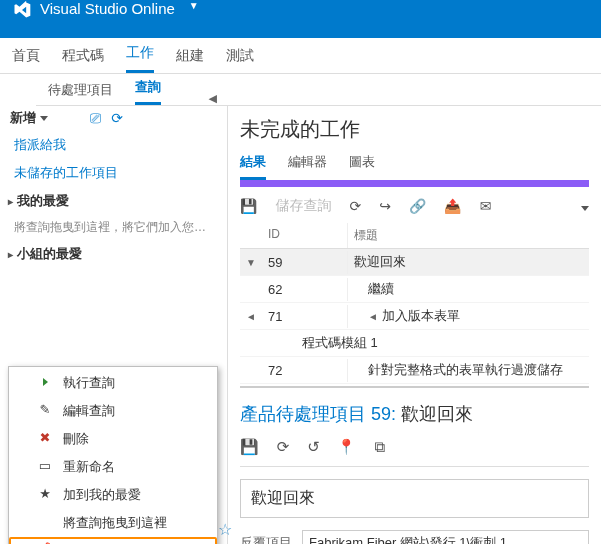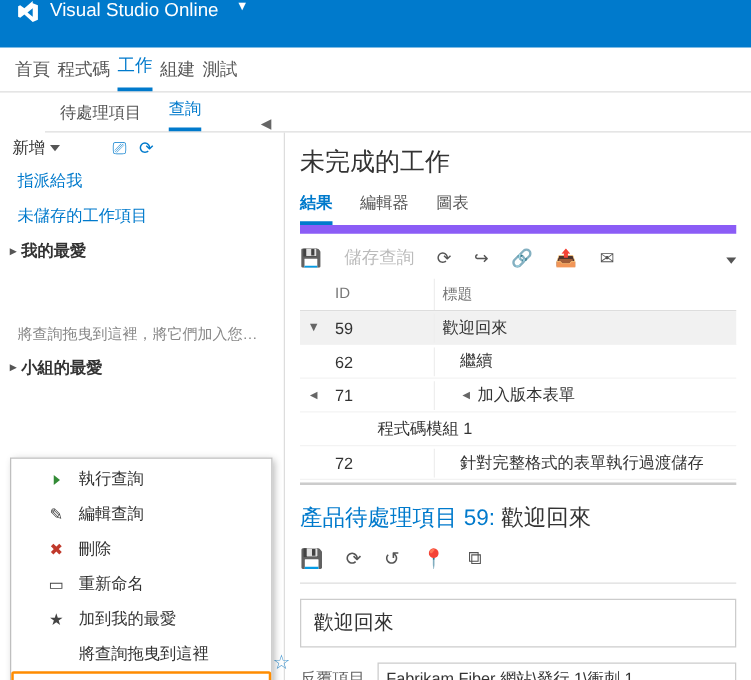--- a/index.html
+++ b/index.html
@@ -1,38 +1,38 @@
 <!DOCTYPE html>
 <html><head>
 <meta charset="utf-8">
 <style>
   * { margin:0; padding:0; box-sizing:border-box; font-family:"Segoe UI","Microsoft JhengHei",Arial,sans-serif; }
   body { width:601px; height:544px; background:#fff; overflow:hidden; font-size:13px; color:#333; }
   .header { background:#007acc; color:#fff; height:38px; display:flex; padding:0 12px; gap:8px; }
   .vs-logo { width:20px; height:20px; }
   .app-title { font-size:15px; }
   .hdr-dd { font-size:10px; margin-left:6px; }
-  .topnav { height:36px; border-bottom:1px solid #ddd; display:flex; align-items:flex-end; padding:0 12px; gap:6px; font-size:14px; color:#555; }
+  .topnav { height:36px; border-bottom:1px solid #ddd; display:flex; align-items:flex-end; padding:0 12px; gap:22px; font-size:14px; color:#555; }
   .topnav .tab { padding-bottom:8px; cursor:pointer; }
   .topnav .tab.active { color:#007acc; border-bottom:3px solid #007acc; }
   .subnav { height:32px; display:flex; align-items:flex-end; padding:0 12px; gap:22px; font-size:13px; color:#555; border-bottom:1px solid #ddd;margin-left:36px; }
   .subnav .tab { padding-bottom:6px; cursor:pointer; }
-  .subnav .tab.active { color:#007acc; border-bottom:3px solid #007acc; font-weight:400; }
+  .subnav .tab.active { color:#007acc; border-bottom:3px solid #007acc; font-weight:700; }
   .main { display:flex; height:calc(544px - 38px - 36px - 32px); }
   .sidebar { width:228px; border-right:1px solid #ddd; padding:6px 0; position:relative; }
   .sb-top { display:flex; align-items:center; padding:4px 10px; gap:10px; }
-  .sb-top .new-btn { font-weight:400; cursor:pointer; display:flex; align-items:center; gap:4px; }
+  .sb-top .new-btn { font-weight:700; cursor:pointer; display:flex; align-items:center; gap:4px; }
   .sb-icon { color:#007acc; font-size:14px; cursor:pointer; }
   .sb-collapse { margin-left:auto; color:#666; font-size:11px; margin-top:-20px; padding-right:10px; text-align:right; }
   .sb-link { color:#007acc; padding:5px 14px; cursor:pointer; display:block; }
   .sb-section { padding:5px 8px; font-weight:600; font-size:13px; display:flex; align-items:center; gap:4px; }
   .sb-caret { font-size:10px; color:#555; }
-  .sb-hint { padding:4px 14px; color:#888; font-size:12px; white-space:nowrap; overflow:hidden; text-overflow:ellipsis;margin-top:40px; }
+  .sb-hint { padding:4px 14px; color:#888; font-size:12px; white-space:nowrap; overflow:hidden; text-overflow:ellipsis; }
   .ctx-menu { position:absolute; left:8px; top:260px; width:210px; background:#fff; border:1px solid #bfbfbf; box-shadow:2px 2px 6px rgba(0,0,0,0.3); z-index:50; padding:2px 0; }
-  .ctx-item { display:flex; align-items:center; padding:5px 28px; gap:10px; font-size:13px; color:#333; cursor:pointer; }
+  .ctx-item { display:flex; align-items:flex-start; padding:5px 28px; gap:10px; font-size:13px; color:#333; cursor:pointer; }
   .ctx-item.highlight { outline:2px solid #ff8c00; outline-offset:-2px; border-radius:2px; background:#fff; }
   .ctx-ico { width:16px; text-align:center; font-size:13px; color:#444; flex:none; }
   .star-outside { position:absolute; left:218px; top:414px; color:#4b9cd3; font-size:16px; }
   .content { flex:1; padding:10px 12px; overflow:hidden; display:flex; flex-direction:column; }
   .content h2 { font-weight:400; font-size:20px; color:#333; margin-bottom:6px;font-family:Liberation Mono, monospace; }
   .midtabs { display:flex; gap:22px; border-bottom:7px solid #8b5cf6; margin-bottom:8px; font-size:13px; }
   .midtabs .mtab { padding:4px 0 6px; cursor:pointer; color:#555; }
   .midtabs .mtab.active { color:#007acc; border-bottom:3px solid #007acc; font-weight:600; }
   .toolbar { display:flex; align-items:center; gap:18px; color:#555; font-size:14px; padding:2px 0 8px; }
   .toolbar .disabled { color:#bbb; }

